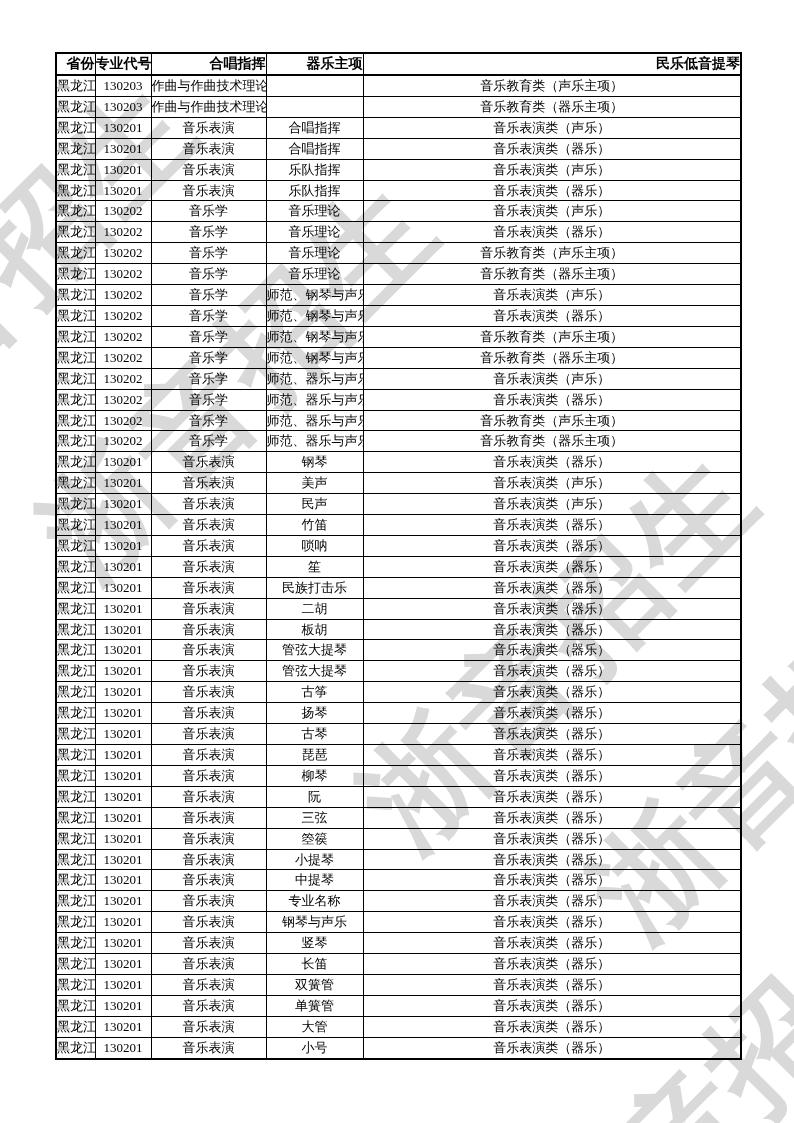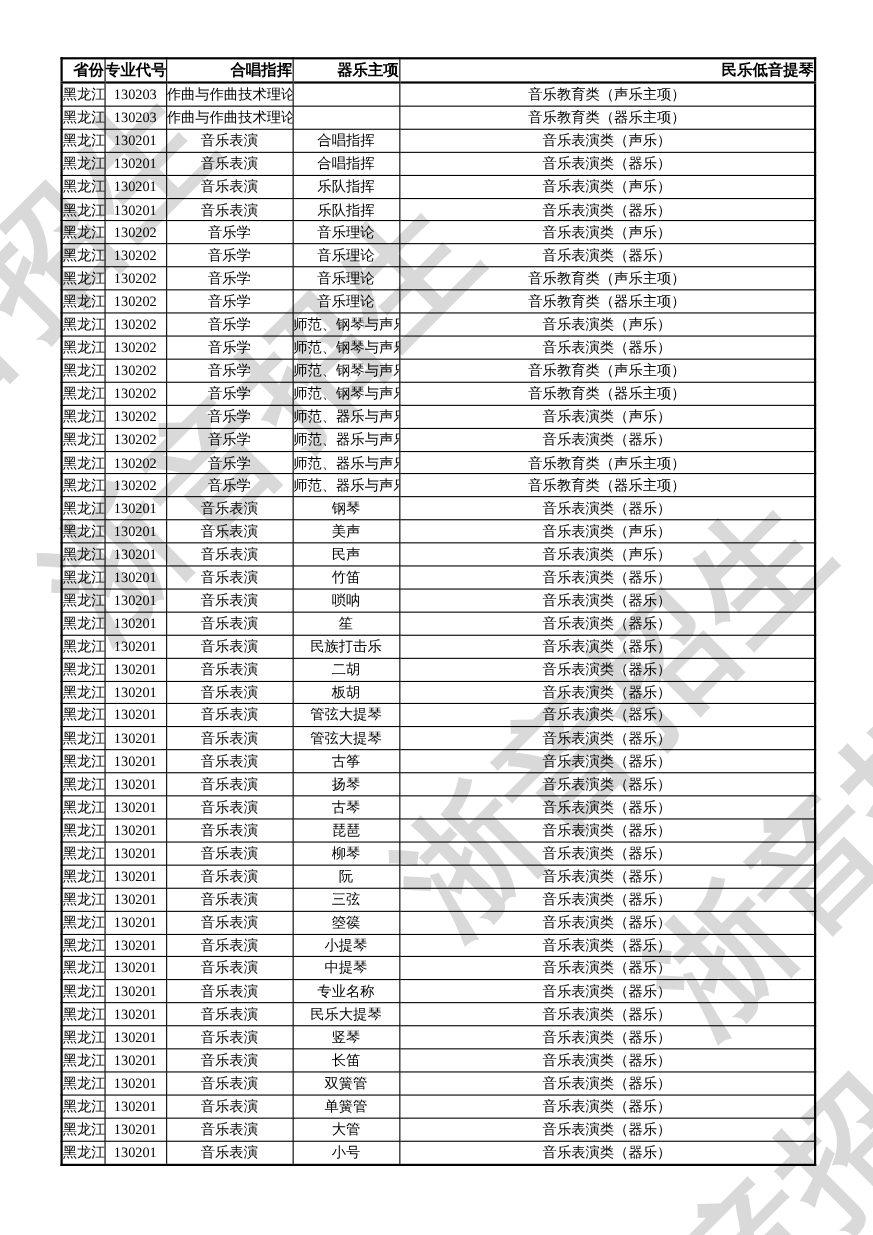--- a/index.html
+++ b/index.html
@@ -367,21 +367,21 @@
           <td>黑龙江</td>
           <td>130201</td>
           <td>音乐表演</td>
           <td>专业名称</td>
           <td>音乐表演类（器乐）</td>
         </tr>
         <tr>
           <td>黑龙江</td>
           <td>130201</td>
           <td>音乐表演</td>
-          <td>民乐大提琴</td>
+          <td>钢琴与声乐</td>
           <td>音乐表演类（器乐）</td>
         </tr>
         <tr>
           <td>黑龙江</td>
           <td>130201</td>
           <td>音乐表演</td>
           <td>竖琴</td>
           <td>音乐表演类（器乐）</td>
         </tr>
         <tr>

